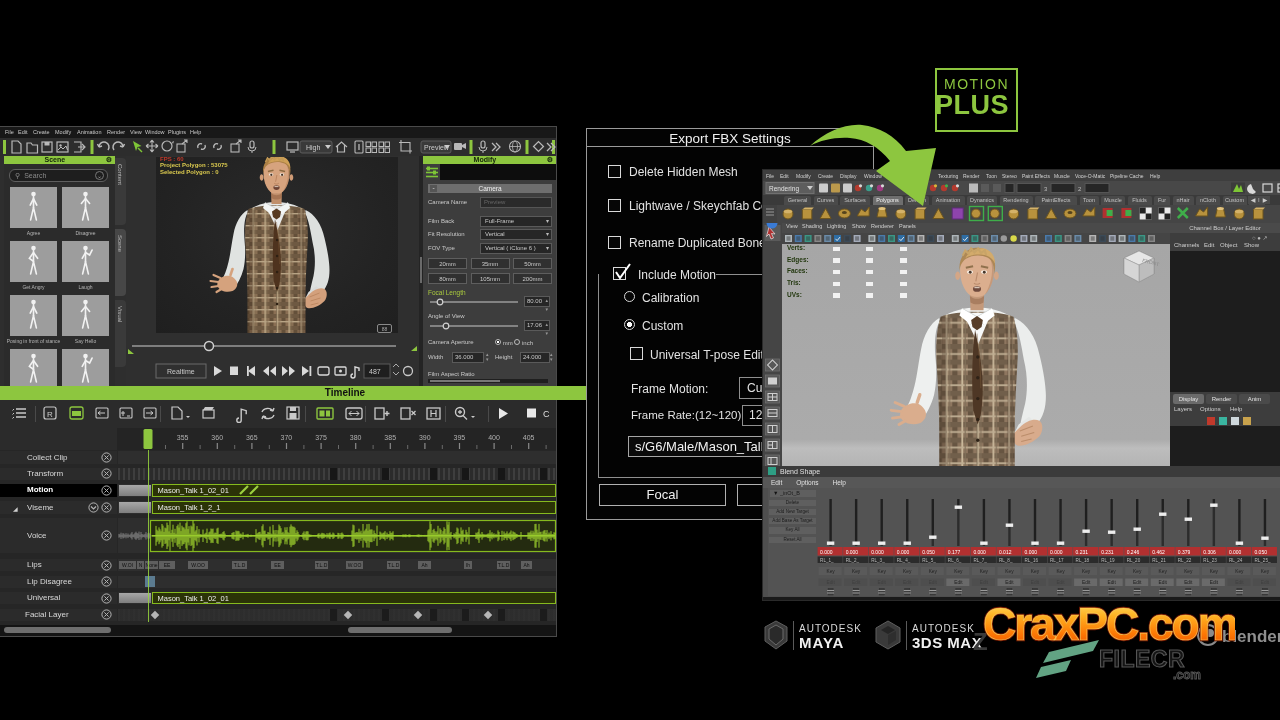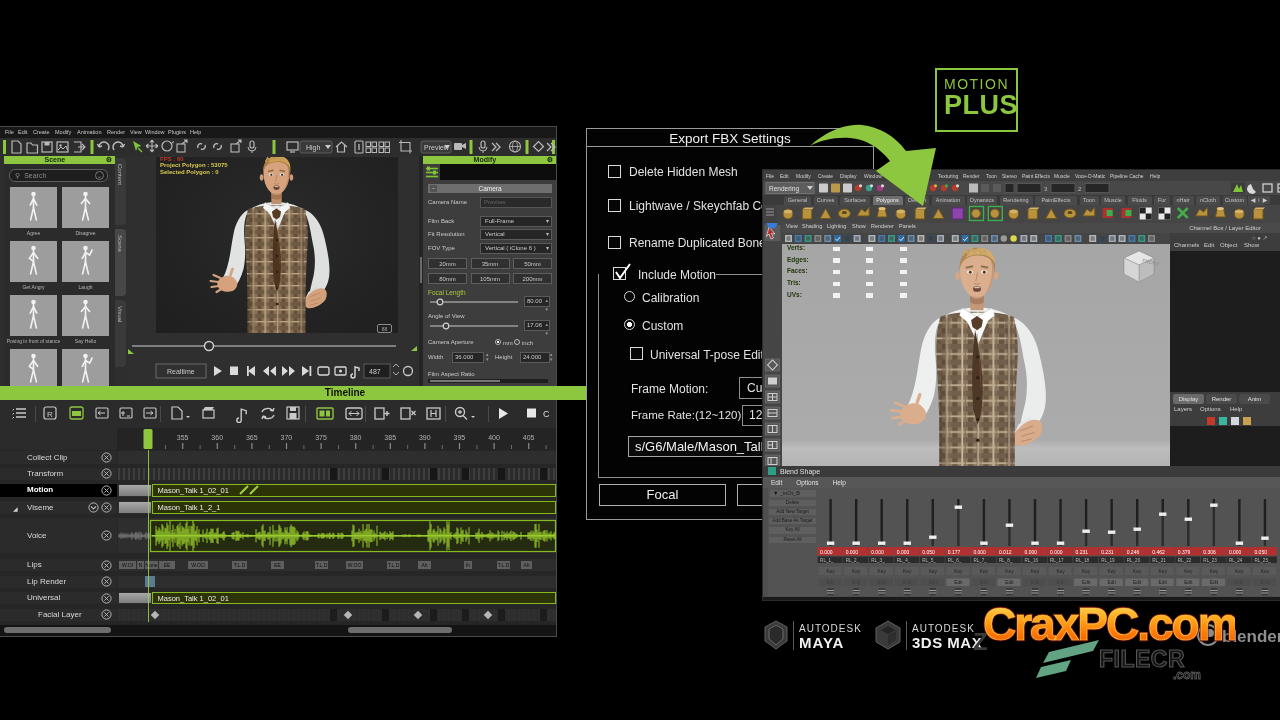--- a/index.html
+++ b/index.html
@@ -448,31 +448,31 @@
 <div style="position:absolute;left:0px;top:517.5px;width:117px;height:35.5px;background:#2b2b2b;color:#d9d9d9;font-size:8px;font-weight:normal;line-height:35px;"><span style="margin-left:27px;">Voice</span><svg width="11" height="11" viewBox="0 0 11 11" style="position:absolute;right:5px;top:12.2px">
       <circle cx="5.5" cy="5.5" r="4.6" fill="none" stroke="#b5b5b5" stroke-width="1"></circle>
       <path d="M3.4,3.4 l4.2,4.2 m0,-4.2 l-4.2,4.2" stroke="#b5b5b5" stroke-width="1"></path>
     </svg></div>
 <div style="position:absolute;left:118px;top:517.5px;width:438px;height:35.5px;background:#2e2e2e;"></div>
 <div style="position:absolute;left:0px;top:559px;width:117px;height:12px;background:#2b2b2b;color:#d9d9d9;font-size:8px;font-weight:normal;line-height:12px;"><span style="margin-left:27px;">Lips</span><svg width="11" height="11" viewBox="0 0 11 11" style="position:absolute;right:5px;top:0.5px">
       <circle cx="5.5" cy="5.5" r="4.6" fill="none" stroke="#b5b5b5" stroke-width="1"></circle>
       <path d="M3.4,3.4 l4.2,4.2 m0,-4.2 l-4.2,4.2" stroke="#b5b5b5" stroke-width="1"></path>
     </svg></div>
 <div style="position:absolute;left:118px;top:559px;width:438px;height:12px;background:#2e2e2e;"></div>
-<div style="position:absolute;left:0px;top:575.5px;width:117px;height:12px;background:#2b2b2b;color:#d9d9d9;font-size:8px;font-weight:normal;line-height:12px;"><span style="margin-left:27px;">Lip Render</span><svg width="11" height="11" viewBox="0 0 11 11" style="position:absolute;right:5px;top:0.5px">
+<div style="position:absolute;left:0px;top:575.5px;width:117px;height:12px;background:#2b2b2b;color:#d9d9d9;font-size:8px;font-weight:normal;line-height:12px;"><span style="margin-left:27px;">Lip Disagree</span><svg width="11" height="11" viewBox="0 0 11 11" style="position:absolute;right:5px;top:0.5px">
       <circle cx="5.5" cy="5.5" r="4.6" fill="none" stroke="#b5b5b5" stroke-width="1"></circle>
       <path d="M3.4,3.4 l4.2,4.2 m0,-4.2 l-4.2,4.2" stroke="#b5b5b5" stroke-width="1"></path>
     </svg></div>
 <div style="position:absolute;left:118px;top:575.5px;width:438px;height:12px;background:#2e2e2e;"></div>
 <div style="position:absolute;left:0px;top:592px;width:117px;height:12px;background:#2b2b2b;color:#d9d9d9;font-size:8px;font-weight:normal;line-height:12px;"><span style="margin-left:27px;">Universal</span><svg width="11" height="11" viewBox="0 0 11 11" style="position:absolute;right:5px;top:0.5px">
       <circle cx="5.5" cy="5.5" r="4.6" fill="none" stroke="#b5b5b5" stroke-width="1"></circle>
       <path d="M3.4,3.4 l4.2,4.2 m0,-4.2 l-4.2,4.2" stroke="#b5b5b5" stroke-width="1"></path>
     </svg></div>
 <div style="position:absolute;left:118px;top:592px;width:438px;height:12px;background:#2e2e2e;"></div>
-<div style="position:absolute;left:0px;top:608.5px;width:117px;height:12.5px;background:#2b2b2b;color:#d9d9d9;font-size:8px;font-weight:normal;line-height:12.5px;"><span style="margin-left:38px;">Facial Layer</span><svg width="11" height="11" viewBox="0 0 11 11" style="position:absolute;right:5px;top:0.8px">
+<div style="position:absolute;left:0px;top:608.5px;width:117px;height:12.5px;background:#2b2b2b;color:#d9d9d9;font-size:8px;font-weight:normal;line-height:12.5px;"><span style="margin-left:25px;">Facial Layer</span><svg width="11" height="11" viewBox="0 0 11 11" style="position:absolute;right:5px;top:0.8px">
       <circle cx="5.5" cy="5.5" r="4.6" fill="none" stroke="#b5b5b5" stroke-width="1"></circle>
       <path d="M3.4,3.4 l4.2,4.2 m0,-4.2 l-4.2,4.2" stroke="#b5b5b5" stroke-width="1"></path>
     </svg></div>
 <div style="position:absolute;left:118px;top:608.5px;width:438px;height:12.5px;background:#2e2e2e;"></div>
 <div style="position:absolute;left:118px;top:467.5px;width:438px;height:12.5px;background:repeating-linear-gradient(90deg,#3e3e3e 0 2px,#2b2b2b 2px 5px);"></div>
 <div style="position:absolute;left:330px;top:467.5px;width:7px;height:12.5px;background:#171717;"></div>
 <div style="position:absolute;left:382px;top:467.5px;width:7px;height:12.5px;background:#171717;"></div>
 <div style="position:absolute;left:430px;top:467.5px;width:7px;height:12.5px;background:#171717;"></div>
 <div style="position:absolute;left:462px;top:467.5px;width:7px;height:12.5px;background:#171717;"></div>
 <div style="position:absolute;left:498px;top:467.5px;width:7px;height:12.5px;background:#171717;"></div>
@@ -1115,21 +1115,21 @@
     <text x="501.95000000000005" y="107" font-size="4.8" fill="#222" text-anchor="middle">Key</text>
     <rect x="489.95000000000005" y="112.5" width="23" height="7.5" fill="#4e4e4e"></rect>
     <text x="501.95000000000005" y="118.2" font-size="4.8" fill="#3f3f3f" text-anchor="middle">Edit</text>
     <rect x="499.45000000000005" y="122.5" width="5" height="6.5" fill="#3c3c3c" stroke="#2e2e2e" stroke-width="0.5"></rect>
     <rect x="498.45000000000005" y="124" width="7" height="1" fill="#9a9a9a"></rect>
     <rect x="498.45000000000005" y="126.5" width="7" height="1" fill="#9a9a9a"></rect>
   </svg>
 <div style="position:absolute;left:763px;top:597px;width:517px;height:3px;background:#1a1a1a;"></div>
 <div style="position:absolute;left:935px;top:68px;width:83px;height:64px;border:2px solid #8dc63f;"></div>
 <div style="position:absolute;left:935px;top:76px;width:83px;height:16px;color:#8dc63f;font-size:14px;letter-spacing:1.5px;text-align:center;">MOTION</div>
-<div style="position:absolute;left:935px;top:90px;width:83px;height:30px;color:#8dc63f;font-size:27px;font-weight:bold;letter-spacing:0.5px;text-align:right;">PLUS</div>
+<div style="position:absolute;left:935px;top:90px;width:83px;height:30px;color:#8dc63f;font-size:27px;font-weight:bold;letter-spacing:0.5px;text-align:left;">PLUS</div>
 <svg class="ab" style="left:795px;top:115px;z-index:30" width="150" height="100" viewBox="0 0 150 100">
     <path d="M15,31 C30,17 50,8.5 67,10 C84,12 99,20 111,36 L141,33 L128,91 L81,56 L95,46 C84,32 70,24 55,23 C40,22 26,25 15,31 Z" fill="#8dc63f"></path>
   </svg>
 <svg class="ab" style="left:762px;top:619px" width="100" height="34" viewBox="0 0 100 34">
     <path d="M14,2 L25,8 25,22 14,30 3,22 3,8 Z" fill="#3a3a3a" stroke="#5e5e5e"></path>
     <path d="M14,6 L21,10 21,20 14,26 7,20 7,10 Z" fill="#2a2a2a" stroke="#6a6a6a"></path>
     <rect x="31" y="2" width="1" height="29" fill="#5a5a5a"></rect>
     <text x="37" y="13" font-size="10" fill="#d9d9d9" letter-spacing="1">AUTODESK</text>
     <text x="37" y="29" font-size="15" font-weight="bold" fill="#f0f0f0" letter-spacing="1">MAYA</text>
   </svg>

